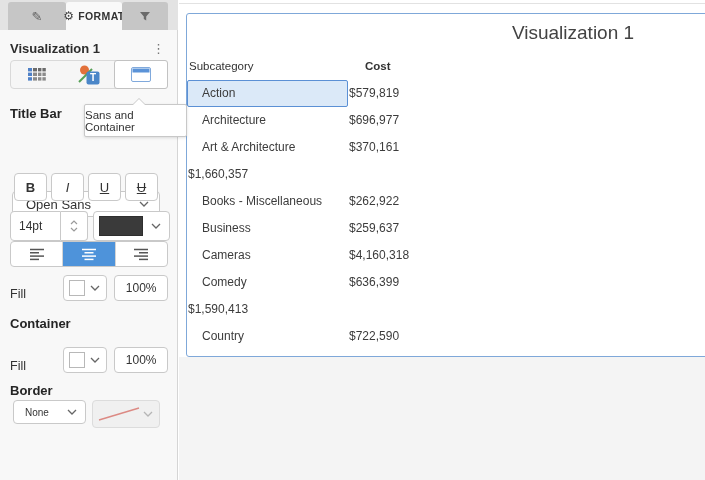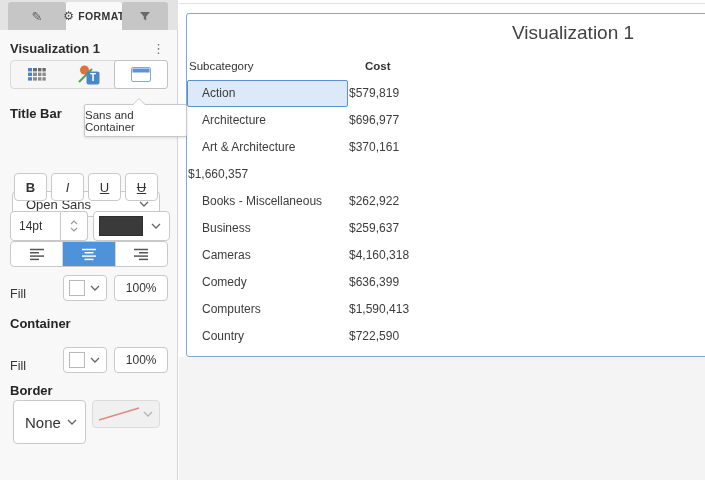--- a/index.html
+++ b/index.html
@@ -67,21 +67,21 @@
 
   .fill-row { position:absolute; left:10px; width:158px; height:26px;
     display:flex; align-items:flex-end; }
   .fill-label { font-size:12.5px; color:#333; width:55px; }
   .swatch-dd { width:46px; height:26px; padding:0 6px 0 5px; }
   .swatch-white { width:16px; height:16px; background:#fff; border:1px solid #b8b8b8; }
   .pct-box { margin-left:7px; width:56px; height:26px; background:#fff; border:1px solid #c9c9c9;
     border-radius:4px; font-size:12px; color:#333; display:flex; align-items:center; justify-content:center; }
 
   .border-row { position:absolute; left:13px; top:400px; height:28px; display:flex; }
-  .none-dd { width:73px; height:44px; font-size:15px; color:#333; padding:0 8px 0 11px;text-align:right; }
+  .none-dd { width:73px; height:24px; font-size:10px; color:#333; padding:0 8px 0 11px;text-align:right; }
   .bcolor-dd { margin-left:6px; width:68px; height:28px; background:#f0f0f0;
     border-color:#dcdcdc; padding:0 6px 0 4px; cursor:default; }
 
   
   .tooltip { position:absolute; left:84px; top:104px; width:103px; height:33px; background:#fff;
     border:1px solid #c8c8c8; border-radius:2px; box-shadow:0 1px 3px rgba(0,0,0,.12);
     font-size:11.5px; color:#333; display:flex; align-items:center; justify-content:center; z-index:20; }
   .tooltip:before { content:""; position:absolute; top:-7px; left:47px; border-left:7px solid transparent;
     border-right:7px solid transparent; border-bottom:7px solid #c8c8c8; }
   .tooltip:after { content:""; position:absolute; top:-6px; left:48px; border-left:6px solid transparent;
@@ -321,21 +321,20 @@
           </div>
           <div class="t-row">
             <div class="t-c1">Cameras</div>
             <div class="t-c2">$4,160,318</div>
           </div>
           <div class="t-row">
             <div class="t-c1">Comedy</div>
             <div class="t-c2">$636,399</div>
           </div>
           <div class="t-row">
-            <div class="t-c1">Computers</div>
             <div class="t-c2">$1,590,413</div>
           </div>
           <div class="t-row">
             <div class="t-c1">Country</div>
             <div class="t-c2">$722,590</div>
           </div>
         </div>
     </section>
   </main>
 

